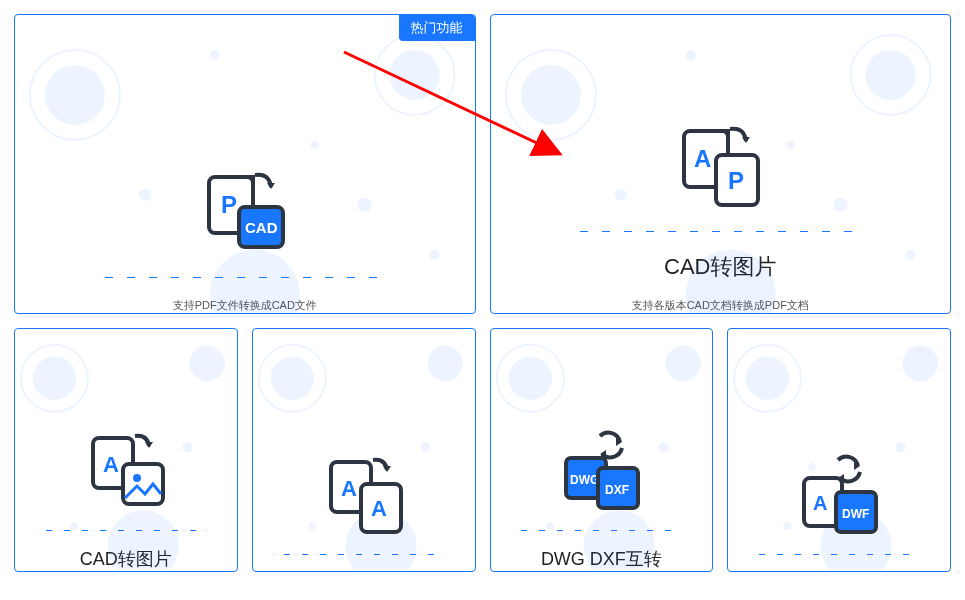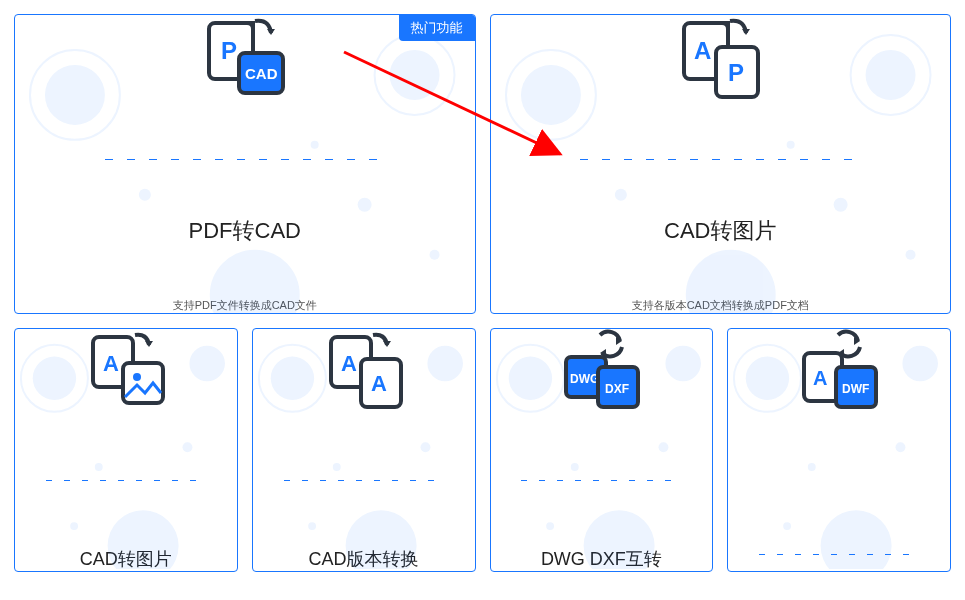--- a/index.html
+++ b/index.html
@@ -22,21 +22,21 @@
     .card {
       position: relative;
       border: 1px solid #1976ff;
       border-radius: 4px;
       background: #fff;
       cursor: pointer;
       overflow: hidden;
       display: flex;
       flex-direction: column;
       align-items: center;
-      justify-content: space-between;
+      justify-content: flex-end;
     }
     .card-large {
       flex: 1;
       height: 300px;
     }
     .card-small {
       flex: 1;
       height: 244px;
     }
     .badge {
@@ -134,21 +134,20 @@
         <rect x="14" y="8" width="44" height="56" rx="6" fill="#fff" stroke="#2c3541" stroke-width="4"></rect>
         <path d="M42 8 L58 8 L58 24" fill="none" stroke="#2c3541" stroke-width="4"></path>
         <text x="26" y="44" font-size="24" font-weight="bold" fill="#1976ff">P</text>
         <path d="M60 6 Q74 4 76 18" fill="none" stroke="#2c3541" stroke-width="4"></path>
         <path d="M72 14 L76 20 L80 14" fill="#2c3541"></path>
         <rect x="44" y="38" width="44" height="40" rx="6" fill="#1976ff" stroke="#2c3541" stroke-width="4"></rect>
         <text x="50" y="64" font-size="15" font-weight="bold" fill="#fff">CAD</text>
       </svg>
     </div>
     <div class="divider"></div>
-    <div class="title-large">PDF转CAD</div>
     <div class="subtitle">支持PDF文件转换成CAD文件</div>
   </div>
 
   <div class="card card-large">
     <svg class="bg-decor" viewBox="0 0 460 300">
         <use href="#bg-shapes"></use>
       </svg>
     <div class="icon-wrap">
       <svg width="100" height="90" viewBox="0 0 100 90">
         <rect x="14" y="8" width="44" height="56" rx="6" fill="#fff" stroke="#2c3541" stroke-width="4"></rect>
@@ -195,21 +194,20 @@
       <svg width="90" height="82" viewBox="0 0 90 82">
         <rect x="12" y="8" width="40" height="50" rx="6" fill="#fff" stroke="#2c3541" stroke-width="4"></rect>
         <text x="22" y="42" font-size="22" font-weight="bold" fill="#1976ff">A</text>
         <path d="M54 6 Q66 4 68 16" fill="none" stroke="#2c3541" stroke-width="4"></path>
         <path d="M64 12 L68 18 L72 12" fill="#2c3541"></path>
         <rect x="42" y="30" width="40" height="48" rx="6" fill="#fff" stroke="#2c3541" stroke-width="4"></rect>
         <text x="52" y="62" font-size="22" font-weight="bold" fill="#1976ff">A</text>
       </svg>
     </div>
     <div class="divider-small"></div>
-    <div class="title-small">CAD版本转换</div>
   </div>
 
   <div class="card card-small">
     <svg class="bg-decor" viewBox="0 0 225 244">
         <use href="#bg-shapes-sm"></use>
       </svg>
     <div class="icon-wrap">
       <svg width="90" height="82" viewBox="0 0 90 82">
         <path d="M44 6 A12 12 0 0 1 64 12" fill="none" stroke="#2c3541" stroke-width="4"></path>
         <path d="M60 8 L66 12 L60 16" fill="#2c3541"></path>

